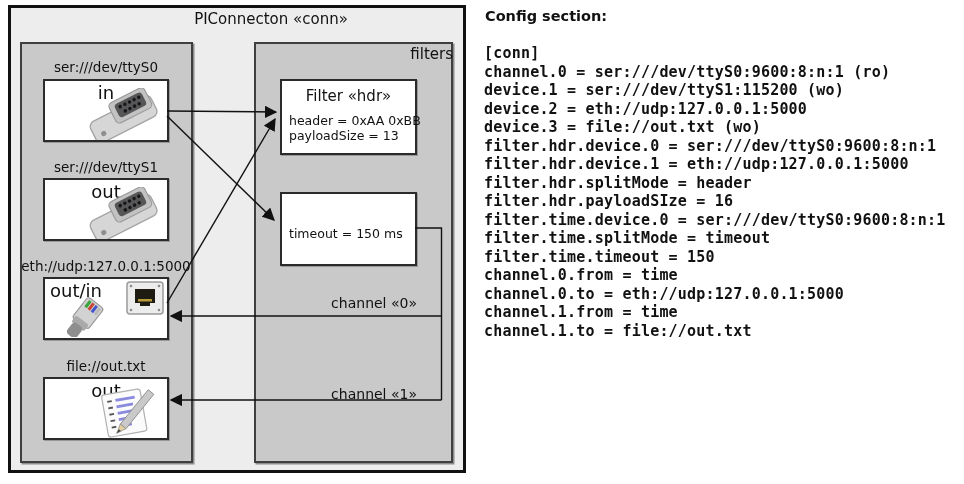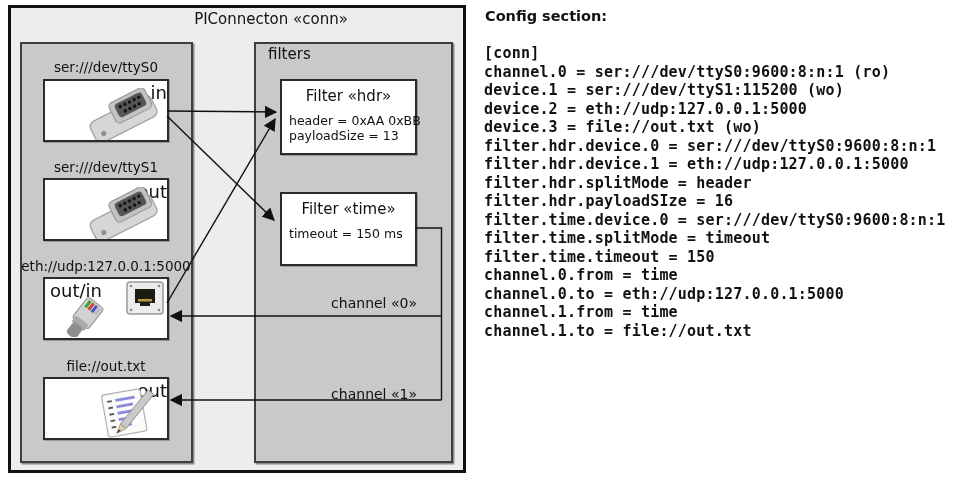--- a/index.html
+++ b/index.html
@@ -16,29 +16,29 @@
     background:#ededed;border:3px solid #111;
   }
   .diagram-title{left:16px;top:10px;width:510px;text-align:center;font-size:15px;}
 
   .panel{
     background:#c9c9c9;border:2px solid #3f3f3f;
     box-shadow:1.5px 1.5px 0 rgba(60,60,60,.55);
   }
   .devices-panel{left:20px;top:42px;width:169px;height:417px;}
   .filters-panel{left:254px;top:42px;width:195px;height:417px;}
-  .filters-title{left:254px;top:45px;width:199px;text-align:left;font-size:15px;margin-left:14px;}
+  .filters-title{left:254px;top:45px;width:199px;text-align:right;font-size:15px;}
 
   .dev-label{left:20px;width:172px;text-align:center;font-size:13.5px;}
   .white-box{
     background:#ffffff;border:2px solid #2b2b2b;
     box-shadow:1px 1px 0 rgba(80,80,80,.4);
   }
   .dev-box{left:43px;width:122px;height:59px;}
-  .dir-label{position:absolute;top:1px;left:0;width:100%;text-align:right;font-size:18px;}
+  .dir-label{position:absolute;top:1px;left:0;width:100%;text-align:center;font-size:18px;}
   .dir-label.left{width:auto;left:5px;text-align:left;}
   .dev-icon{position:absolute;}
 
   .filter-box{left:280px;width:133px;}
   .filter-title{position:absolute;top:6px;left:0;width:100%;text-align:center;font-size:15px;}
   .filter-param{position:absolute;left:7px;font-size:12.5px;white-space:nowrap;}
 
   .channel-label{left:280px;width:137px;text-align:right;font-size:14px;}
 
   .arrows{left:0;top:0;pointer-events:none;}
@@ -161,21 +161,20 @@
 <div class="abs panel filters-panel"></div>
 <div class="abs filters-title">filters</div>
 
 <div class="abs white-box filter-box" style="top:79px;height:72px;">
   <span class="filter-title">Filter «hdr»</span>
   <span class="filter-param" style="top:32px;">header = 0xAA 0xBB</span>
   <span class="filter-param" style="top:47px;">payloadSize = 13</span>
 </div>
 
 <div class="abs white-box filter-box" style="top:192px;height:70px;">
-  <span class="filter-title">Filter «time»</span>
   <span class="filter-param" style="top:32px;">timeout = 150 ms</span>
 </div>
 
 <div class="abs channel-label" style="top:295px;">channel «0»</div>
 <div class="abs channel-label" style="top:386px;">channel «1»</div>
 
 <svg class="abs arrows" width="964" height="484" viewBox="0 0 964 484">
   <defs>
     <marker id="arrow" viewBox="0 0 10 10" refX="9" refY="5" markerWidth="9" markerHeight="9" orient="auto-start-reverse">
       <path d="M0,0 L10,5 L0,10 z" fill="#111"></path>

